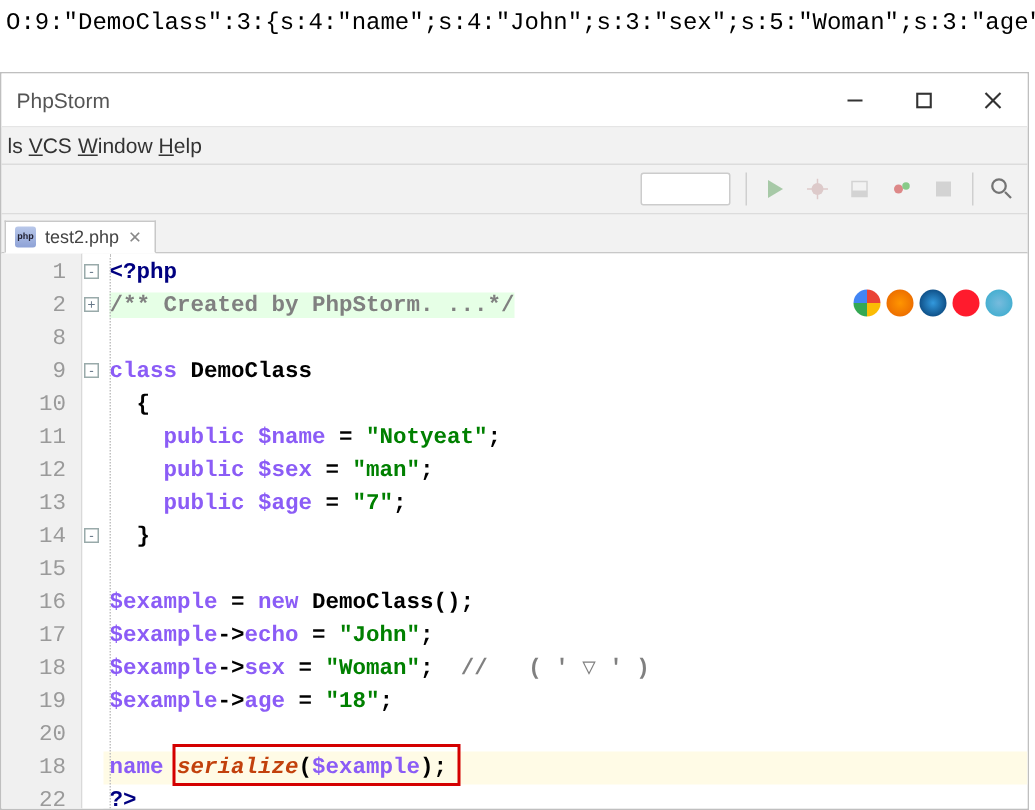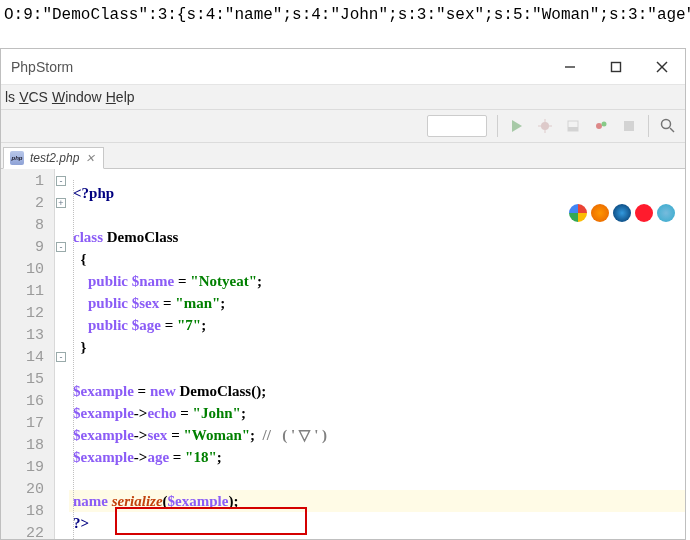--- a/index.html
+++ b/index.html
@@ -107,21 +107,20 @@
     align-items: center;
     gap: 6px;
     padding: 3px 8px 3px 6px;
     background: #fff;
     border: 1px solid #c8c8c8;
     border-bottom: 1px solid #fff;
     position: relative;
     top: 1px;
     font-size: 12px;
     color: #444;
-    font-style: italic;
   }
   .file-tab .php-ico {
     width: 14px; height: 14px;
     background: linear-gradient(#b9c8ea,#8ea2d6);
     display:inline-flex; align-items:center; justify-content:center;
     font-size:6px; color:#223; font-weight:bold; border-radius:2px;
   }
   .file-tab .close { color:#888; font-size:11px; }
   .editor {
     flex: 1;
@@ -149,25 +148,24 @@
   }
   .fold-mark {
     position:absolute;
     left:1px;
     width:10px; height:10px;
     border:1px solid #9aa; background:#fff;
     font-size:9px; line-height:8px; text-align:center; color:#678;
   }
   .code {
     flex:1;
-    font-family: Liberation Serif, serif;
+    font-family: Liberation Mono, monospace;
     font-size: 15px;
     position: relative;
     padding-top: 2px;
-    margin-top: 11px;
   }
   .code-line {
     height: 22px;
     line-height: 22px;
     white-space: pre;
     padding-left: 4px;
     font-weight: bold;
   }
   .hl-line {
     background: #fffbe6;
@@ -318,20 +316,21 @@
       <div class="browser-icons">
         <span class="bicon" style="background:conic-gradient(#ea4335 0 90deg,#fbbc05 90deg 180deg,#34a853 180deg 270deg,#4285f4 270deg 360deg)"></span>
         <span class="bicon" style="background:radial-gradient(circle,#ff9500,#e66000)"></span>
         <span class="bicon" style="background:radial-gradient(circle,#39d,#036)"></span>
         <span class="bicon" style="background:#ff1b2d"></span>
         <span class="bicon" style="background:radial-gradient(circle,#7bd,#3ac)"></span>
       </div>
       <div class="vsplit" style="left:4px"></div>
 
       <div class="code-line"><span class="php-tag">&lt;?php</span></div>
+      <div class="code-line"><span class="cmt cmt-bg">/** Created by PhpStorm. ...*/</span></div>
       <div class="code-line"><span></span></div>
       <div class="code-line"><span class="kw">class </span><span class="plain">DemoClass</span></div>
       <div class="code-line">  <span class="plain">{</span></div>
       <div class="code-line">    <span class="kw">public </span><span class="var">$name</span><span class="plain"> = </span><span class="str">"Notyeat"</span><span class="plain">;</span></div>
       <div class="code-line">    <span class="kw">public </span><span class="var">$sex</span><span class="plain"> = </span><span class="str">"man"</span><span class="plain">;</span></div>
       <div class="code-line">    <span class="kw">public </span><span class="var">$age</span><span class="plain"> = </span><span class="str">"7"</span><span class="plain">;</span></div>
       <div class="code-line">  <span class="plain">}</span></div>
       <div class="code-line"><span></span></div>
       <div class="code-line"><span class="var">$example</span><span class="plain"> = </span><span class="kw">new </span><span class="plain">DemoClass</span><span class="plain">();</span></div>
       <div class="code-line"><span class="var">$example</span><span class="plain">-&gt;</span><span class="var">echo</span><span class="plain"> = </span><span class="str">"John"</span><span class="plain">;</span></div>

